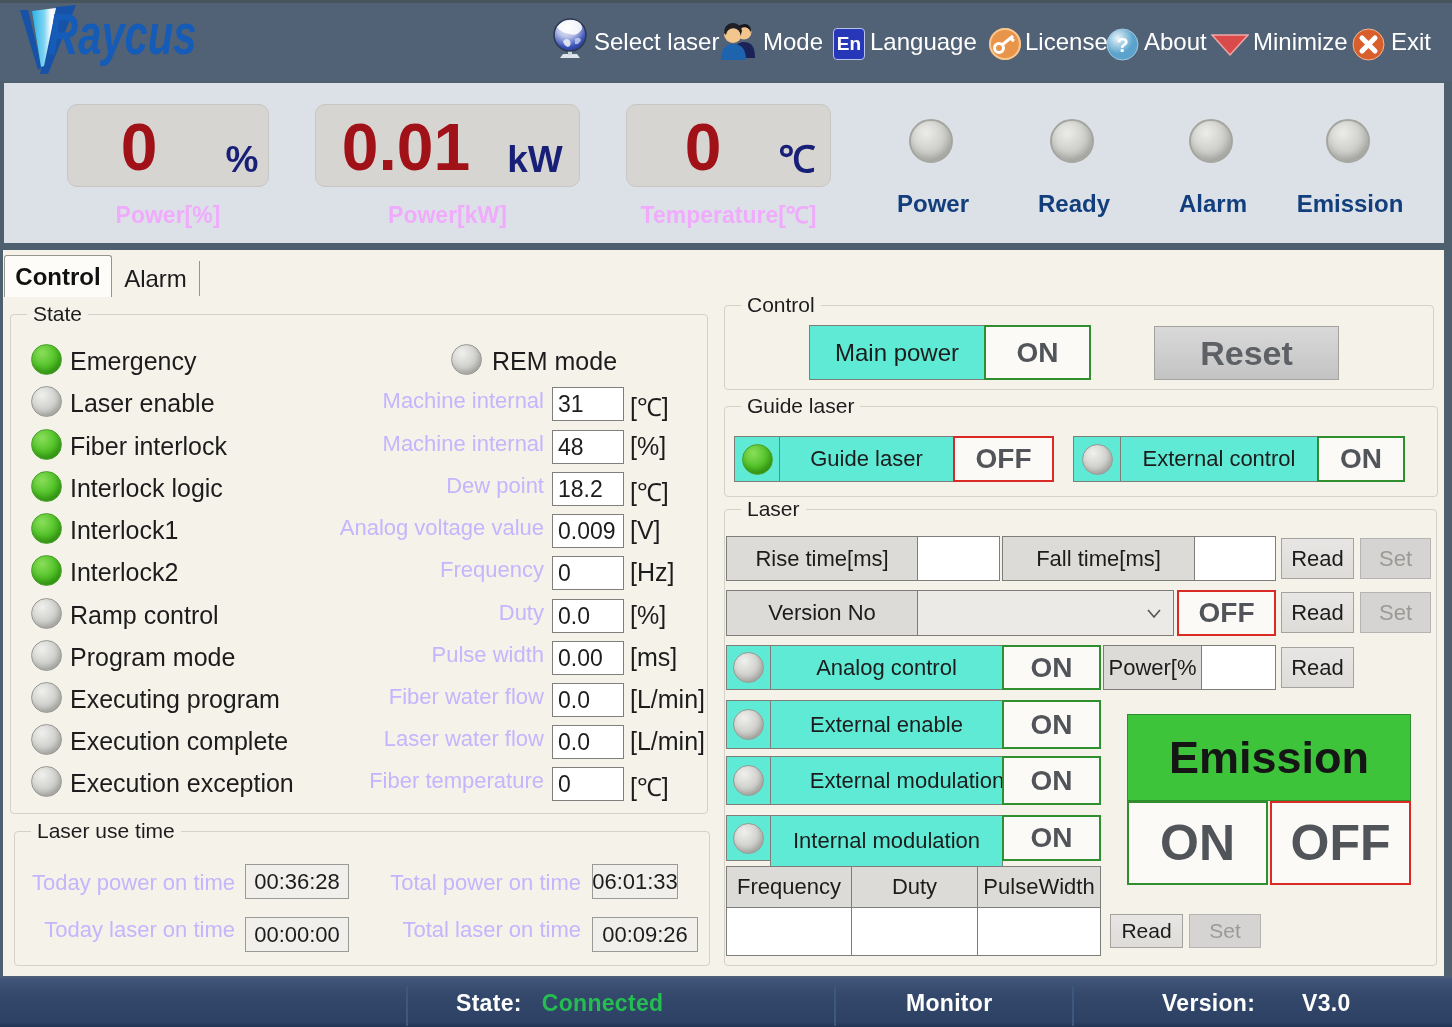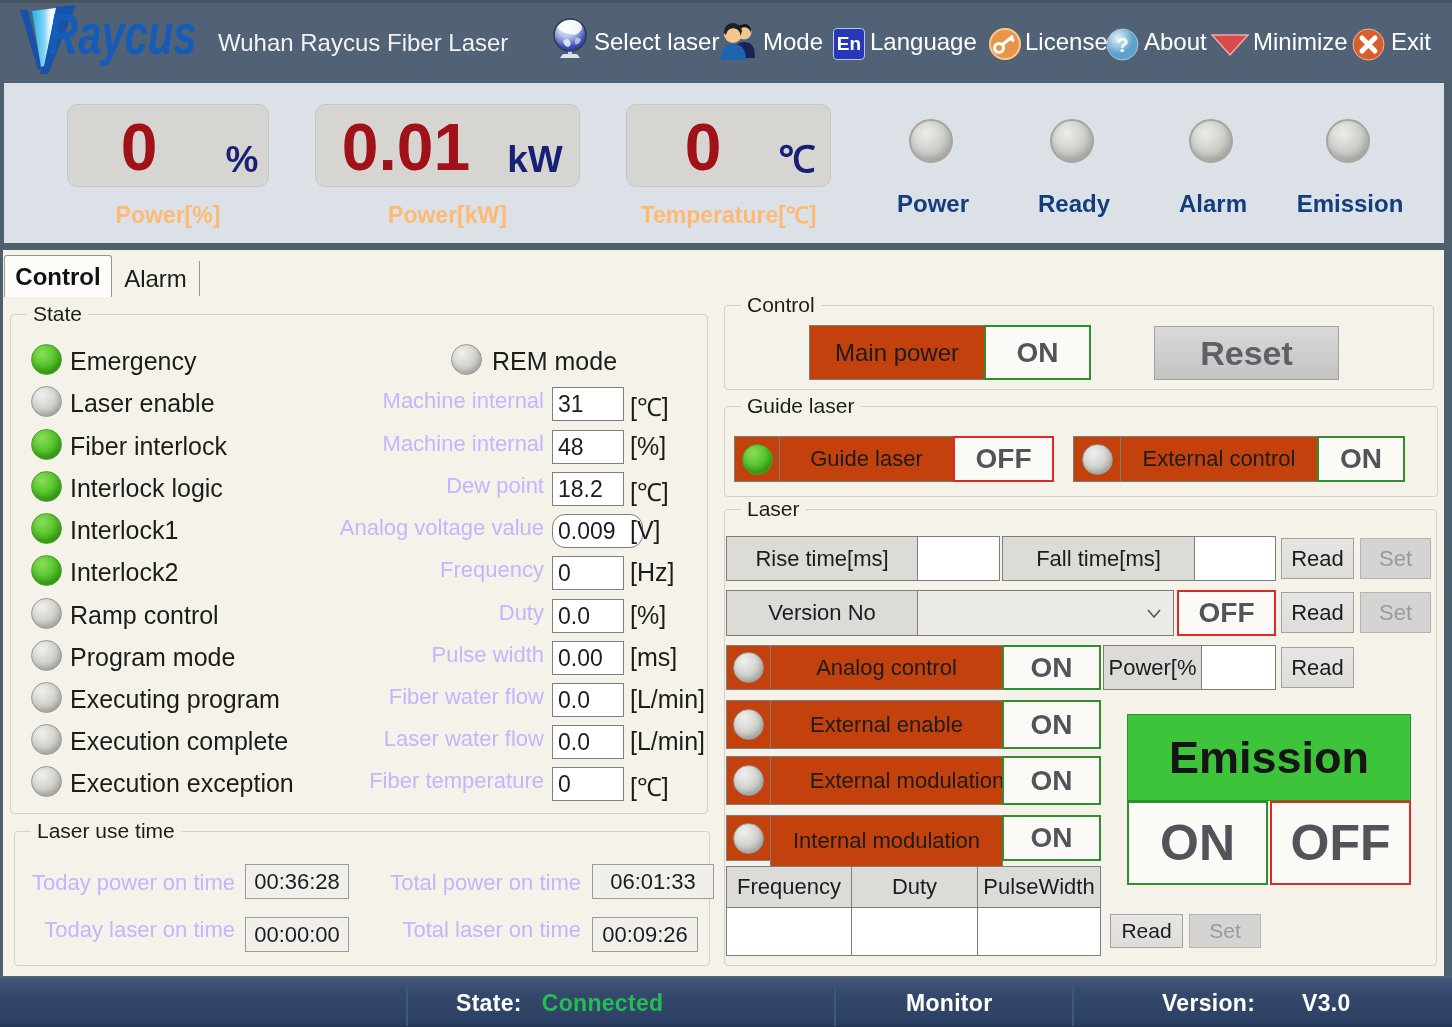--- a/index.html
+++ b/index.html
@@ -12,39 +12,39 @@
 #topbar .menu { color:#fff; font-size:24px; }
 .vlogo { left:20px; top:1px; }
 #brand { left:48px; top:-3px; color:#155cb8; font-size:58px; font-weight:bold; font-style:italic; transform:scaleX(0.72); transform-origin:left; }
 #subtitle { left:218px; top:26px; color:#f2f2f2; font-size:24px; }
 
 
 #panel2 { left:4px; top:83px; width:1440px; height:160px; background:#dce1e8; }
 .dispbox { background:#d7d5d2; border:1px solid #c8c6c3; border-radius:10px; }
 .dispnum { color:#a01218; font-weight:bold; font-size:66px; line-height:66px; }
 .dispunit { color:#181f76; font-weight:bold; font-size:37px; line-height:37px; }
-.displabel { color:#fdba74; font-weight:bold; font-size:23px; line-height:23px; text-align:center; }
+.displabel { color:#f0abfc; font-weight:bold; font-size:23px; line-height:23px; text-align:center; }
 .biglight { width:44px; height:44px; border-radius:50%;
   background:radial-gradient(circle at 38% 30%, #ecece9 0%, #d4d4d0 40%, #b2b2ae 100%);
   border:2px solid #a5a5a0; box-shadow:inset -2px -4px 6px rgba(110,110,105,0.35); }
 .biglabel { color:#133e7c; font-weight:bold; font-size:24px; text-align:center; }
 
 
 #content { left:3px; top:250px; width:1441px; height:726px; background:#f5f2ea; }
 .group { position:absolute; border:1px solid #d4d1c8; border-radius:4px; }
 .glabel { position:absolute; top:-13px; background:#f5f2ea; padding:0 6px; font-size:21px; color:#1c1c1c; white-space:nowrap; }
 .light { position:absolute; width:31px; height:31px; border-radius:50%; }
 .green { background:radial-gradient(circle at 35% 28%, #8ade5a 0%, #52c229 50%, #319e0f 100%); border:1px solid #48a02c; box-shadow:inset -2px -4px 5px rgba(35,110,10,0.45); }
 .grey  { background:radial-gradient(circle at 35% 28%, #f0f0ee 0%, #d4d4d1 45%, #a9a9a5 100%); border:1px solid #989894; box-shadow:inset -2px -3px 4px rgba(120,120,115,0.35); }
 .slabel { position:absolute; font-size:25px; color:#1c1c1c; white-space:nowrap; }
 .rlabel { position:absolute; font-size:22px; color:#c4b5fd; text-align:right; white-space:nowrap; }
 .field { position:absolute; background:#fff; border:1px solid #7f7f7c; font-size:23px; color:#1c1c1c; padding-left:5px; display:flex; align-items:center; }
 .timebox { position:absolute; background:#f0efec; border:1px solid #9a9a96; font-size:22px; color:#1c1c1c; display:flex; align-items:center; justify-content:center; }
 
-.cell { position:absolute; border:1px solid #7d7d7a; display:flex; align-items:center; justify-content:center; font-size:22px; color:#1c1c1c; background:#c2410c; }
+.cell { position:absolute; border:1px solid #7d7d7a; display:flex; align-items:center; justify-content:center; font-size:22px; color:#1c1c1c; background:#5eead4; }
 .gcell { background:#dcdbd8; }
 .oncell { font-weight:bold; font-size:28px; color:#515559; background:#fbfaf7; }
 .bon { border:2px solid #2f8f2f; }
 .boff { border:2px solid #da2a25; }
 .btn { position:absolute; background:linear-gradient(#e7e6e4,#dddcd9); border:1px solid #a3a29f; display:flex; align-items:center; justify-content:center; font-size:22px; color:#1c1c1c; }
 .btn.dis { color:#9b9a97; background:#d5d4d2; border-color:#b5b4b2; }
 
 #statusbar { left:0; top:976px; width:1452px; height:51px; background:linear-gradient(#41567a 0%, #33486a 35%, #2c4163 90%, #203556 100%); border-top:2px solid #4e6076; color:#fff; font-weight:bold; font-size:23px; letter-spacing:0.3px; }
 .sep { position:absolute; top:8px; width:2px; height:40px; background:#3c587e; }
 </style>
@@ -59,21 +59,20 @@
           <stop offset="0.5" stop-color="#7ed4f2"></stop>
           <stop offset="0.8" stop-color="#ffffff"></stop>
           <stop offset="1" stop-color="#e8f6fd"></stop>
       </linearGradient>
     </defs>
     <path d="M0 6 L8 6 L22 64 L18 66 Z" fill="#1552a8"></path>
     <path d="M36 3 L56 1 L28 70 L20 70 Z" fill="#1552a8"></path>
     <path d="M12 7 L36 4 L24 62 L21 63 Z" fill="url(#vg)"></path>
   </svg>
   <div id="brand" class="abs">Raycus</div>
-  <div id="subtitle" class="abs">Wuhan Raycus Fiber Laser</div>
 
   <svg class="abs" style="left:553px; top:14px;" width="34" height="43" viewBox="0 0 34 43">
     <defs>
         <radialGradient id="gl" cx="0.4" cy="0.25" r="0.9">
       <stop offset="0" stop-color="#f4f6fc"></stop>
           <stop offset="0.35" stop-color="#b8c2e8"></stop>
           <stop offset="0.7" stop-color="#3a50b4"></stop>
           <stop offset="1" stop-color="#1c2f86"></stop>
     </radialGradient>
       </defs>
@@ -194,21 +193,21 @@
 <div class="rlabel" style="left:244px; top:388px; width:300px;">Machine internal</div>
 <div class="field" style="left:552px; top:387px; width:72px; height:34px;">31</div>
 <div class="slabel" style="left:630px; top:389px;">[℃]</div>
 <div class="rlabel" style="left:244px; top:431px; width:300px;">Machine internal</div>
 <div class="field" style="left:552px; top:430px; width:72px; height:34px;">48</div>
 <div class="slabel" style="left:630px; top:432px;">[%]</div>
 <div class="rlabel" style="left:244px; top:473px; width:300px;">Dew point</div>
 <div class="field" style="left:552px; top:472px; width:72px; height:34px;">18.2</div>
 <div class="slabel" style="left:630px; top:474px;">[℃]</div>
 <div class="rlabel" style="left:244px; top:515px; width:300px;">Analog voltage value</div>
-<div class="field" style="left:552px; top:514px; width:91px; height:34px;border-radius:13px;">0.009</div>
+<div class="field" style="left:552px; top:514px; width:72px; height:34px;">0.009</div>
 <div class="slabel" style="left:630px; top:516px;">[V]</div>
 <div class="rlabel" style="left:244px; top:557px; width:300px;">Frequency</div>
 <div class="field" style="left:552px; top:556px; width:72px; height:34px;">0</div>
 <div class="slabel" style="left:630px; top:558px;">[Hz]</div>
 <div class="rlabel" style="left:244px; top:600px; width:300px;">Duty</div>
 <div class="field" style="left:552px; top:599px; width:72px; height:34px;">0.0</div>
 <div class="slabel" style="left:630px; top:601px;">[%]</div>
 <div class="rlabel" style="left:244px; top:642px; width:300px;">Pulse width</div>
 <div class="field" style="left:552px; top:641px; width:72px; height:34px;">0.00</div>
 <div class="slabel" style="left:630px; top:643px;">[ms]</div>
@@ -221,21 +220,21 @@
 <div class="rlabel" style="left:244px; top:768px; width:300px;">Fiber temperature</div>
 <div class="field" style="left:552px; top:767px; width:72px; height:34px;">0</div>
 <div class="slabel" style="left:630px; top:769px;">[℃]</div>
 
 <div class="group" style="left:14px; top:831px; width:696px; height:135px;">
   <div class="glabel" style="left:16px;">Laser use time</div>
 </div>
 <div class="rlabel" style="left:20px; top:870px; width:215px;">Today power on time</div>
 <div class="timebox" style="left:245px; top:864px; width:104px; height:35px;">00:36:28</div>
 <div class="rlabel" style="left:366px; top:870px; width:215px;">Total power on time</div>
-<div class="timebox" style="left:592px; top:864px; width:122px; height:35px;">06:01:33</div>
+<div class="timebox" style="left:592px; top:864px; width:86px; height:35px;">06:01:33</div>
 <div class="rlabel" style="left:20px; top:917px; width:215px;">Today laser on time</div>
 <div class="timebox" style="left:245px; top:917px; width:104px; height:35px;">00:00:00</div>
 <div class="rlabel" style="left:366px; top:917px; width:215px;">Total laser on time</div>
 <div class="timebox" style="left:592px; top:917px; width:106px; height:35px;">00:09:26</div>
 
 <div class="group" style="left:724px; top:305px; width:710px; height:85px;">
   <div class="glabel" style="left:16px;">Control</div>
 </div>
 <div class="cell" style="left:809px; top:325px; width:176px; height:55px; font-size:24px;">Main power</div>
 <div class="cell oncell bon" style="left:984px; top:325px; width:107px; height:55px;">ON</div>

